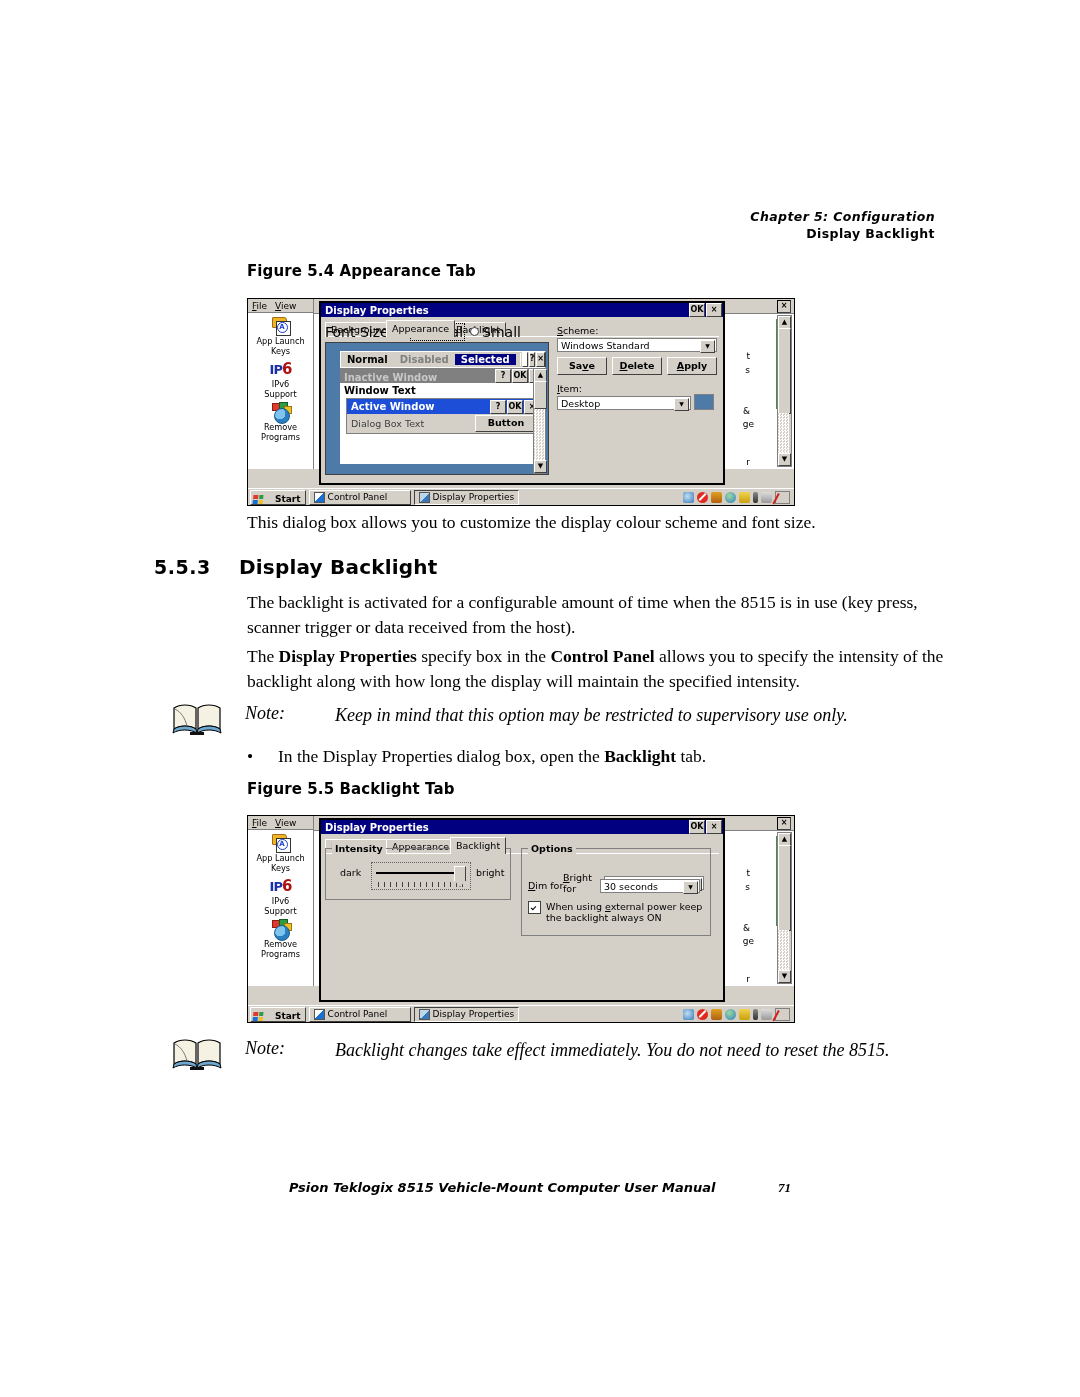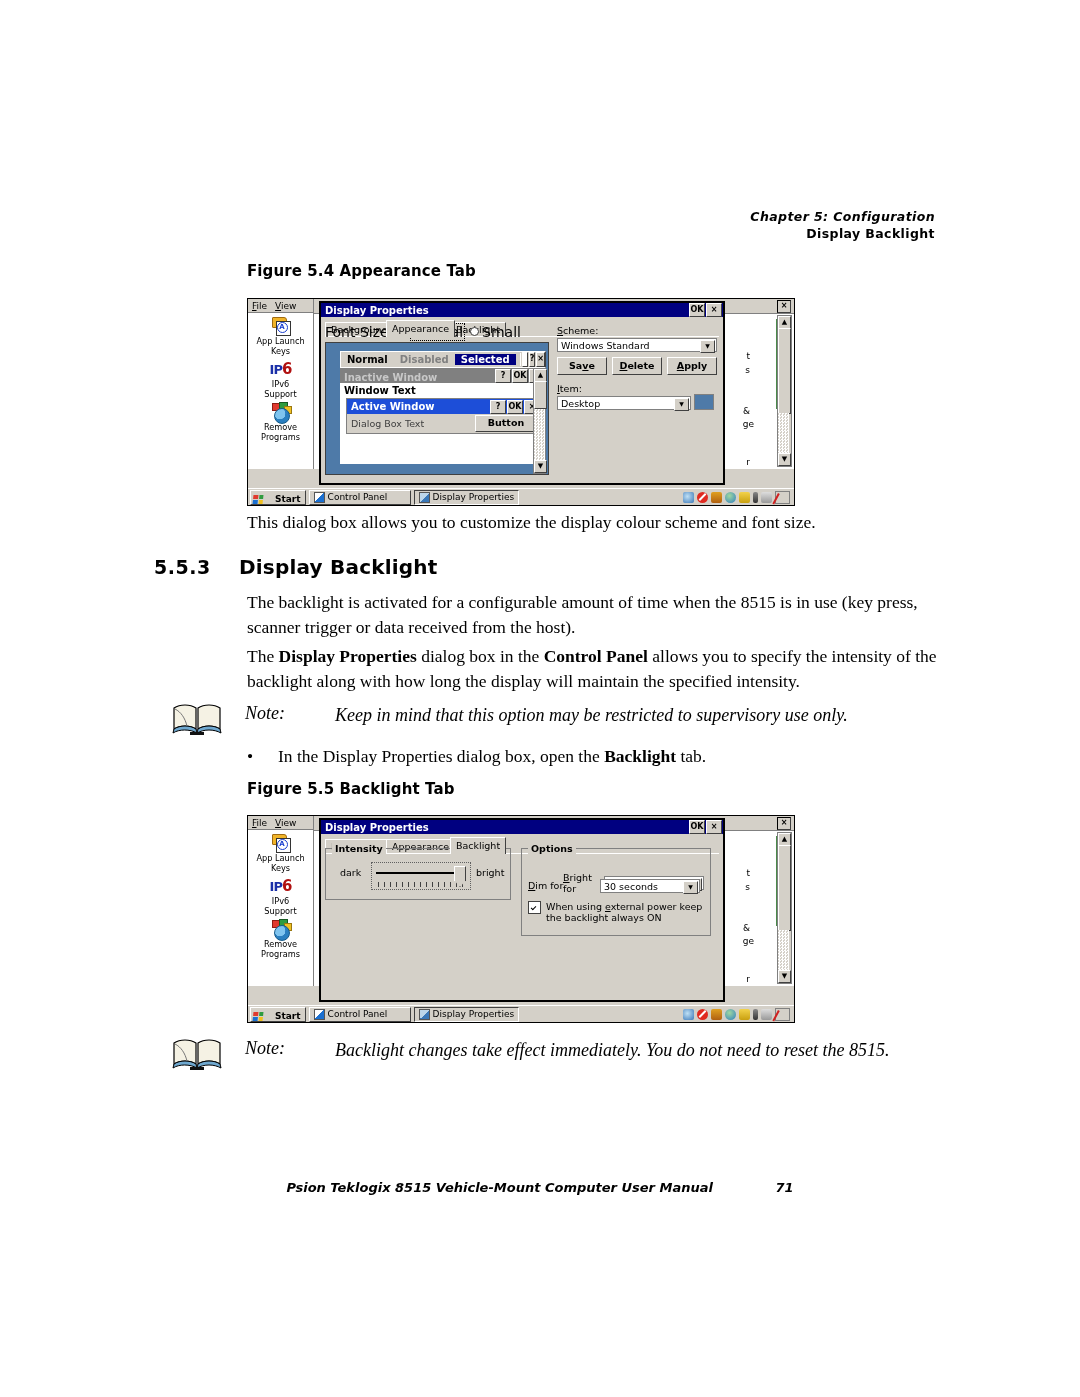--- a/index.html
+++ b/index.html
@@ -74,21 +74,21 @@
   .bullet .btxt{ position:absolute; left:31px; top:0; white-space:nowrap;}
   .bullet b{font-weight:bold;}
 
   
   .footer{
     position:absolute; left:0; right:0; top:1180px; text-align:center;
     font-family:"DejaVu Sans", sans-serif; font-size:13px;
     font-style:italic; font-weight:bold; color:#000;
   }
   .footer .ft-title{ display:inline-block; }
-  .footer .ft-page{ display:inline-block; margin-left:58px; }
+  .footer .ft-page{ display:inline-block; margin-left:58px;font-family:Liberation Serif, serif; }
 
   
   .shot{
     position:absolute; width:546px; height:206px;
     background:#d4d0c8; border:1px solid #000;
     font-family:"DejaVu Sans", sans-serif; font-size:9.5px; color:#000;
     overflow:hidden;
   }
   #shot-appearance{ left:247px; top:298px; }
   #shot-backlight { left:247px; top:815px; }
@@ -508,21 +508,21 @@
     </div>
   </div>
 
   <div class="para" id="para-intro">This dialog box allows you to customize the display colour scheme and font size.</div>
 
   <div class="sec-num">5.5.3</div>
   <div class="sec-title">Display Backlight</div>
 
   <div class="para" id="para-b1">The backlight is activated for a configurable amount of time when the 8515 is in use (key press, scanner trigger or data received from the host).</div>
 
-  <div class="para" id="para-b2"><span>The </span><b>Display Properties</b><span> dialog box in the </span><b>Control Panel</b><span> allows you to specify the intensity of the backlight along with how long the display will maintain the specified intensity.</span></div>
+  <div class="para" id="para-b2"><span>The </span><b>Display Properties</b><span> specify box in the </span><b>Control Panel</b><span> allows you to specify the intensity of the backlight along with how long the display will maintain the specified intensity.</span></div>
 
   <div class="note" id="note-1">
     <svg class="bookicon" viewBox="0 0 54 34">
       <path d="M4 6 C10 2 20 2 26 6 L26 27 C20 23 10 23 4 27 Z" fill="#f5f2e4" stroke="#000" stroke-width="1.2"></path>
       <path d="M28 6 C34 2 44 2 50 6 L50 27 C44 23 34 23 28 27 Z" fill="#f5f2e4" stroke="#000" stroke-width="1.2"></path>
       <path d="M4 27 C10 23 20 23 26 27 L27 31 C20 27 9 27 3 31 Z" fill="#6fa8cf" stroke="#000" stroke-width="1"></path>
       <path d="M28 27 C34 23 44 23 50 27 L51 31 C44 27 34 27 27 31 Z" fill="#6fa8cf" stroke="#000" stroke-width="1"></path>
       <path d="M5 7 C11 10 15 16 17 24" fill="none" stroke="#777" stroke-width="1"></path>
       <rect x="20" y="30" width="14" height="3" fill="#111"></rect>
     </svg>

